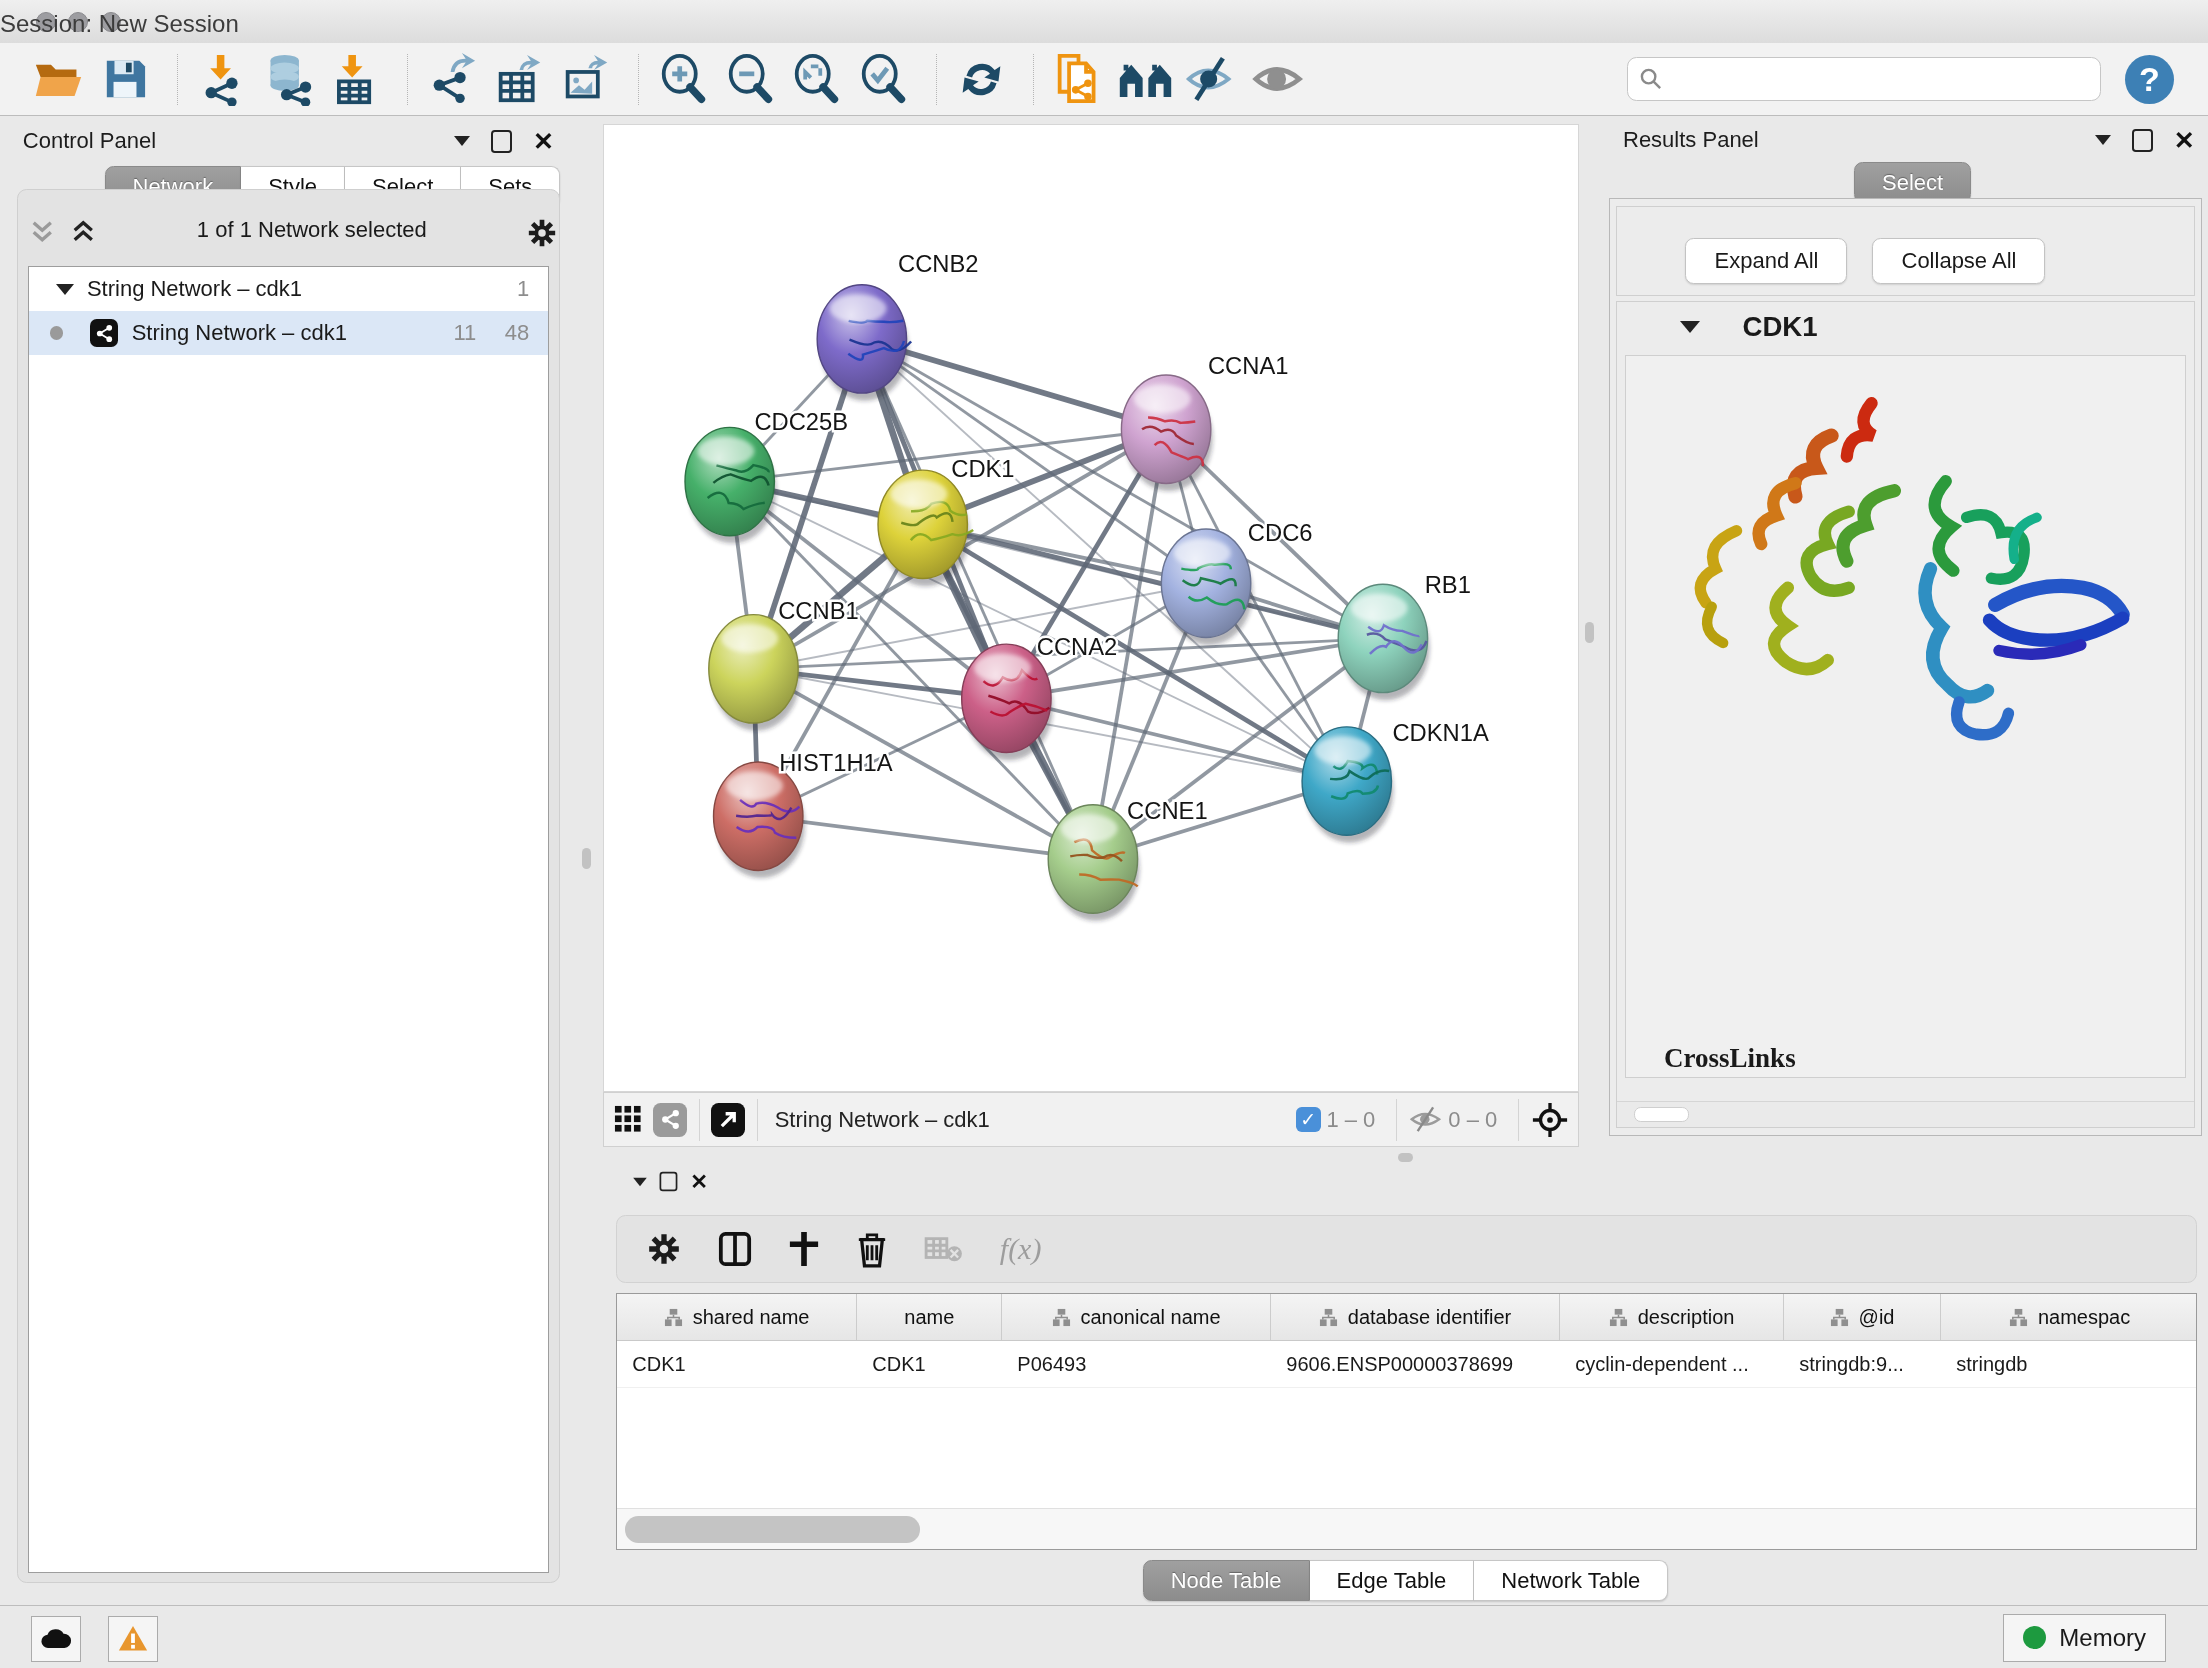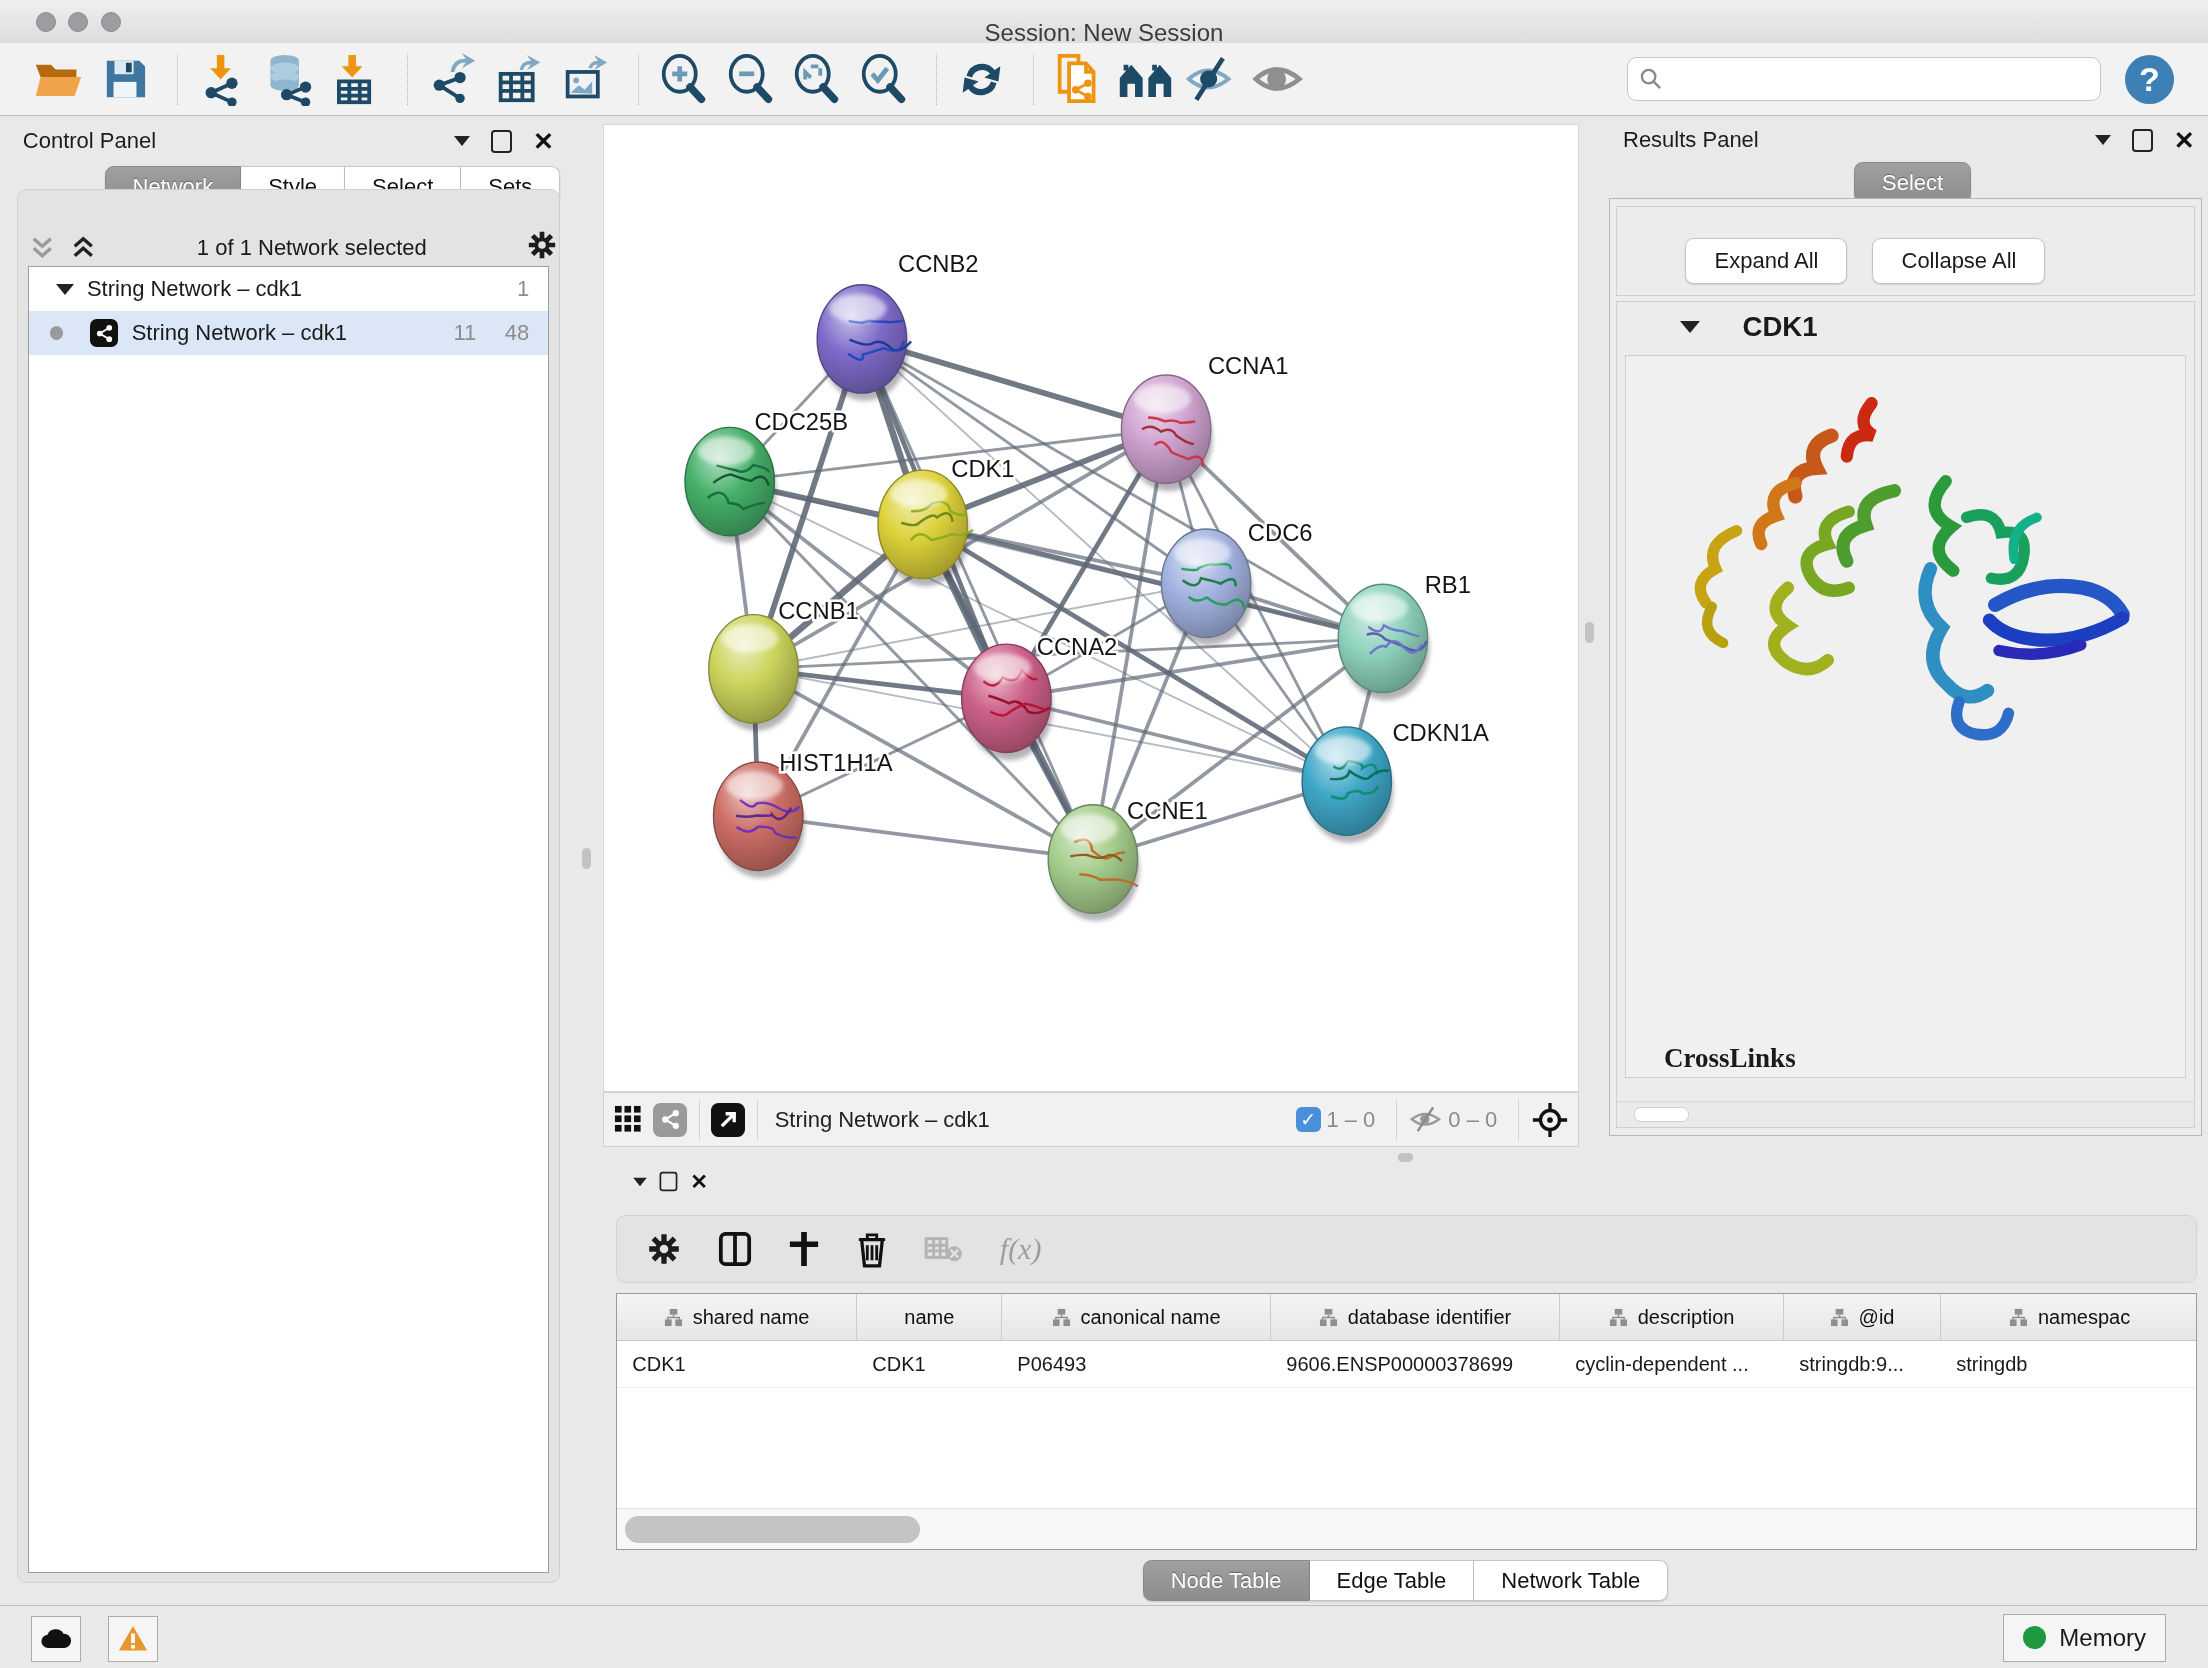--- a/index.html
+++ b/index.html
@@ -7,21 +7,21 @@
     width:2208px;height:1668px;position:relative;overflow:hidden;
     background:#e9e9e9;font-family:"Liberation Sans",sans-serif;color:#1a1a1a;
     -webkit-font-smoothing:antialiased;
   }
   
   .titlebar{position:absolute;left:0;top:0;width:2208px;height:43px;
     background:linear-gradient(#efefef,#dcdcdc);border-bottom:1px solid #b6b6b6;}
   .traffic{position:absolute;top:12.4px;width:18px;height:18px;border-radius:50%;
     background:#9d9da1;border:1px solid #8a8a8e;}
   .t1{left:36px}.t2{left:68px}.t3{left:101px}
-  .win-title{position:absolute;left:0;right:0;top:19px;text-align:center;
+  .win-title{position:absolute;left:0;right:0;top:10px;text-align:left;
     font-size:24px;color:#3c3c3c;}
   
   .toolbar{position:absolute;left:0;top:43px;width:2208px;height:73px;
     background:#f2f2f2;border-bottom:1px solid #bcbcbc;display:flex;align-items:center;padding-left:28.5px;box-sizing:border-box;}
   .tbtn{width:59px;height:55px;display:flex;align-items:center;justify-content:center;flex:0 0 auto;margin-right:7.6px;}
   .tsep{width:0;height:51px;border-left:1.9px dotted #b5b5b5;margin:0 15px;flex:0 0 auto;}
   .searchbox{position:absolute;right:107px;top:14.3px;width:474px;height:44px;background:#fff;
     border:1px solid #c6c6c6;border-radius:9.5px;display:flex;align-items:center;padding-left:11.4px;box-sizing:border-box;}
   .searchbox input{border:none;outline:none;font-size:21px;width:399px;background:transparent;font-family:inherit;}
   .helpbtn{position:absolute;right:34px;top:12.4px;width:49px;height:49px;border-radius:50%;
@@ -39,21 +39,21 @@
   .seg .seg-tab:last-child{border-radius:0 8.6px 8.6px 0;}
   .seg .seg-tab.active{background:linear-gradient(#a0a0a0,#8c8c8c);color:#fff;border-color:#8a8a8a;
     text-shadow:0 -1px 1px rgba(0,0,0,.35);}
   
   .control-panel{position:absolute;left:9.5px;top:124px;width:554px;height:1459px;}
   .cp-head{position:absolute;left:13.3px;top:0;right:9.5px;height:34px;display:flex;align-items:center;}
   .cp-head .panel-title{flex:1;}
   .cp-tabs{position:absolute;left:95px;top:42px;}
   .cp-box{position:absolute;left:7.6px;top:65px;right:3.8px;bottom:0;background:#e3e3e3;
     border:1px solid #cfcfcf;border-radius:9.5px;}
-  .cp-toolrow{position:absolute;left:9.5px;right:1px;top:27px;height:44px;display:flex;align-items:flex-end;}
+  .cp-toolrow{position:absolute;left:9.5px;right:1px;top:27px;height:44px;display:flex;align-items:flex-start;}
   .cp-status{flex:1;text-align:center;font-size:22px;}
   .cp-list{position:absolute;left:9.5px;right:9.5px;top:76px;bottom:9.5px;background:#fff;border:1px solid #9d9d9d;overflow:hidden;}
   .tree-row{height:44px;display:flex;align-items:center;font-size:22px;}
   .tree-row .tri-exp{width:0;height:0;border-left:9.5px solid transparent;border-right:9.5px solid transparent;border-top:11.4px solid #222;margin:0 13.3px 0 27px;}
   .tree-row.selected{background:#dbe7f6;}
   .tree-row .dot{width:13.3px;height:13.3px;border-radius:50%;background:#9a9a9a;margin:0 27px 0 21px;}
   .tree-row .count{margin-left:auto;color:#8d8d8d;padding-right:19px;display:flex;gap:28.5px;}
   .neticon{width:28.5px;height:28.5px;border-radius:6.7px;background:#111;display:inline-flex;align-items:center;justify-content:center;margin-right:13.3px;flex:0 0 auto;}
   
   .net-canvas{position:absolute;left:603px;top:124px;width:976px;height:968px;background:#fff;border:1px solid #d6d6d6;box-sizing:border-box;}

